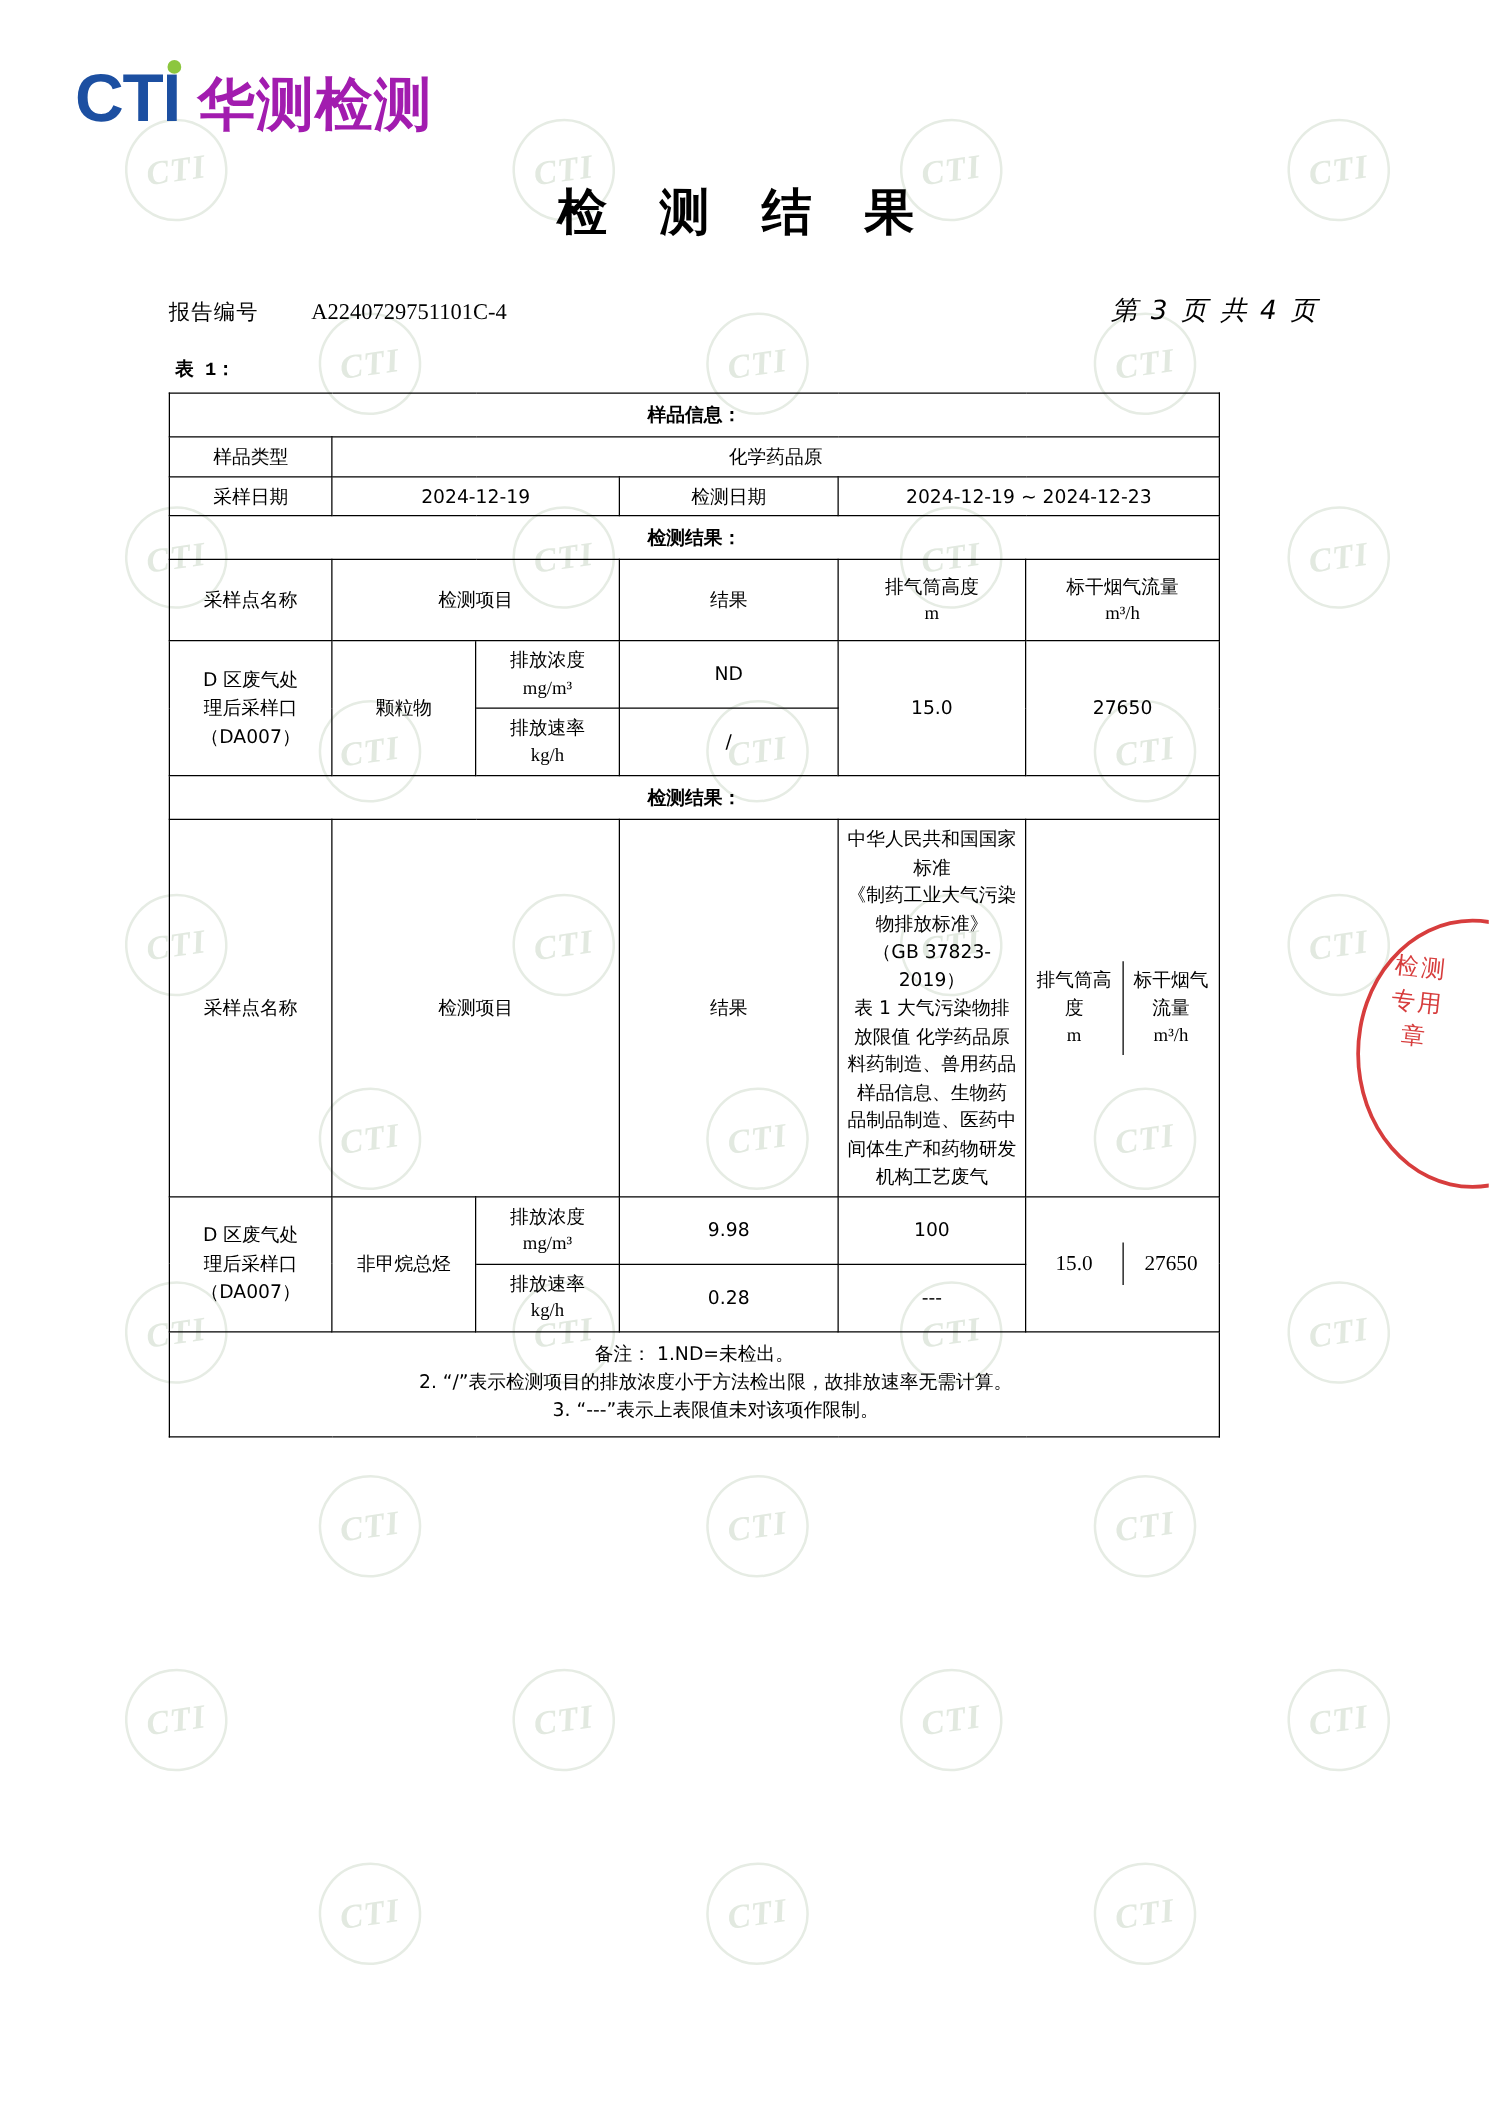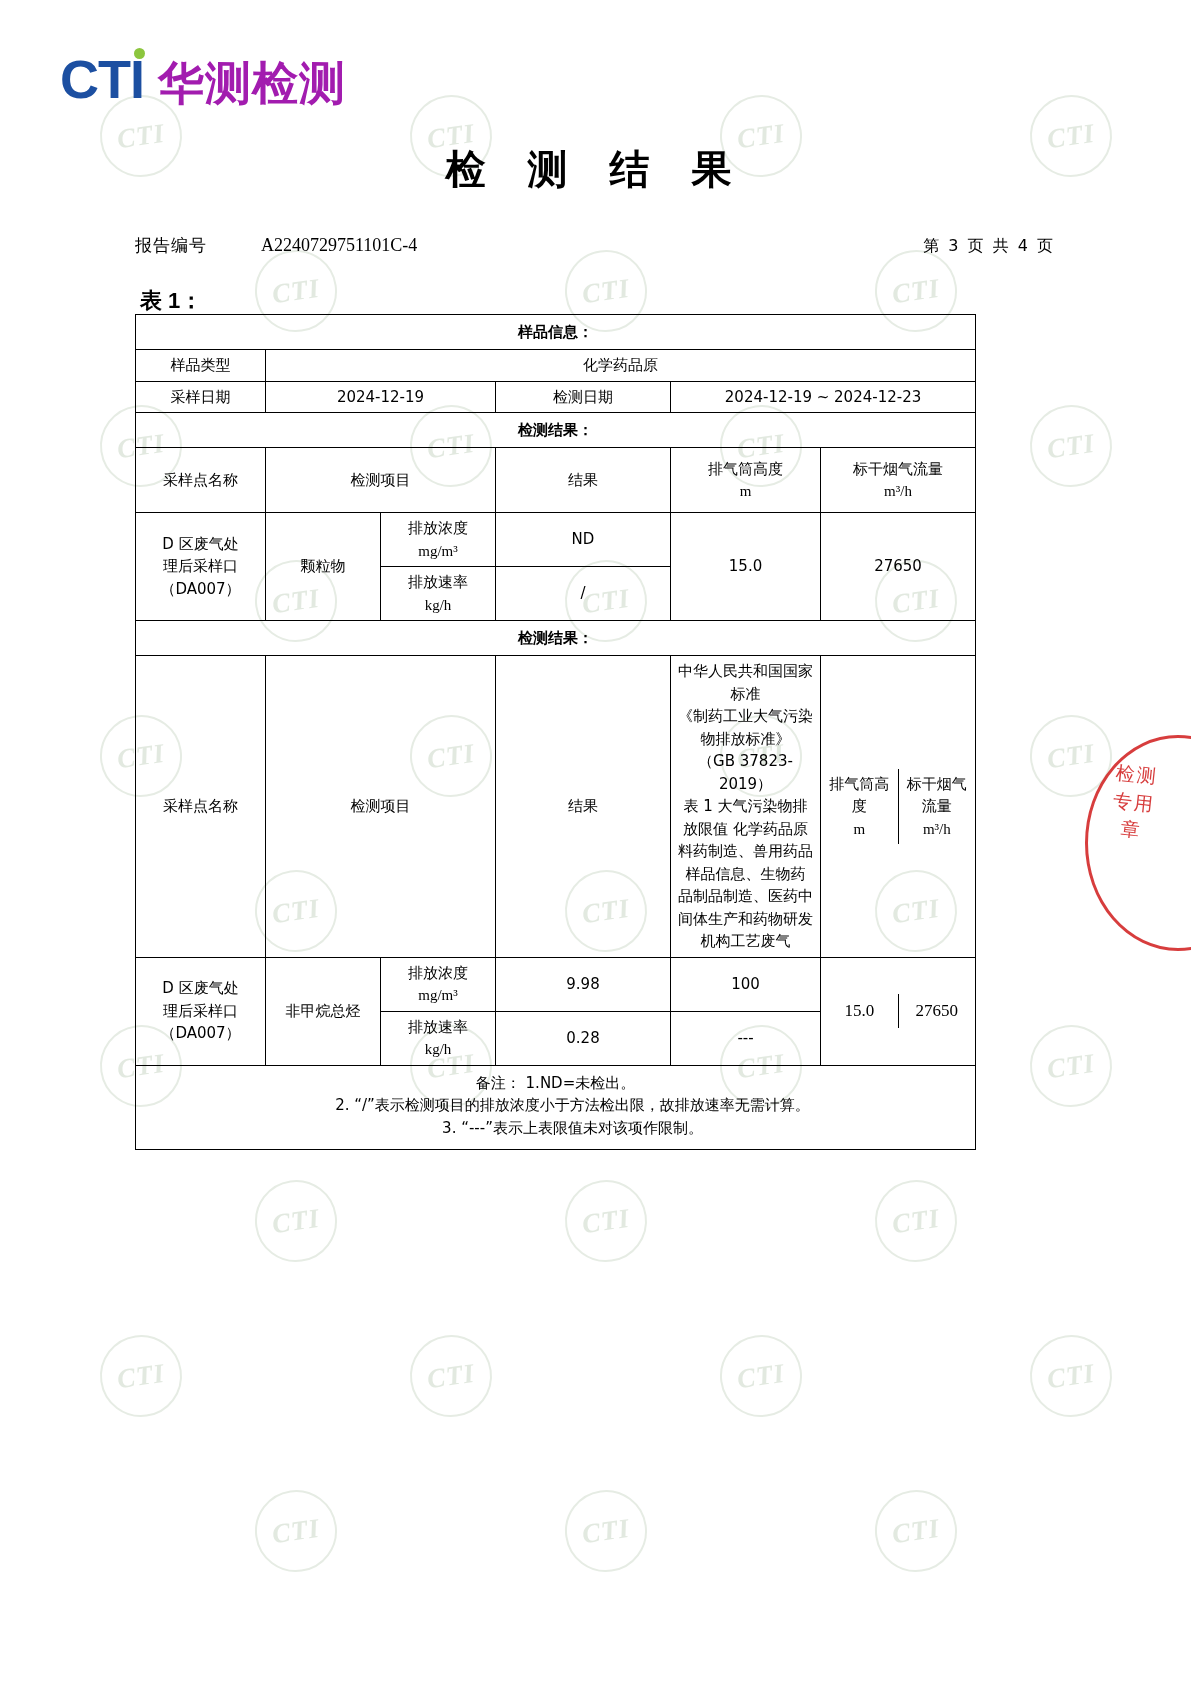--- a/index.html
+++ b/index.html
@@ -100,46 +100,46 @@
   }
 
   .meta-row {
     position: absolute;
     top: 234px;
     left: 135px;
     width: 920px;
     display: flex;
     align-items: baseline;
     font-size: 17px;
-    gap: 12px;
   }
   .meta-label {
     font-family: "DejaVu Sans", sans-serif;
     font-size: 17px;
     letter-spacing: 1px;
   }
   .meta-value {
     font-family: "Liberation Serif", serif;
     font-size: 18px;
     margin-left: 42px;
   }
   .meta-page {
     margin-left: auto;
     font-family: "DejaVu Sans", sans-serif;
-    font-size: 16px;
+    font-size: 21px;
     letter-spacing: 2px;
+    font-style: italic;
   }
 
   .table-caption {
     position: absolute;
     top: 286px;
     left: 140px;
-    font-family: Liberation Sans, sans-serif;
-    font-weight: bold;
-    font-size: 22px;
+    font-family: Liberation Mono, monospace;
+    font-weight: bold;
+    font-size: 15px;
     text-align: center;
   }
 
   table.main {
     position: absolute;
     top: 314px;
     left: 135px;
     width: 840px;
     border-collapse: collapse;
     table-layout: fixed;

